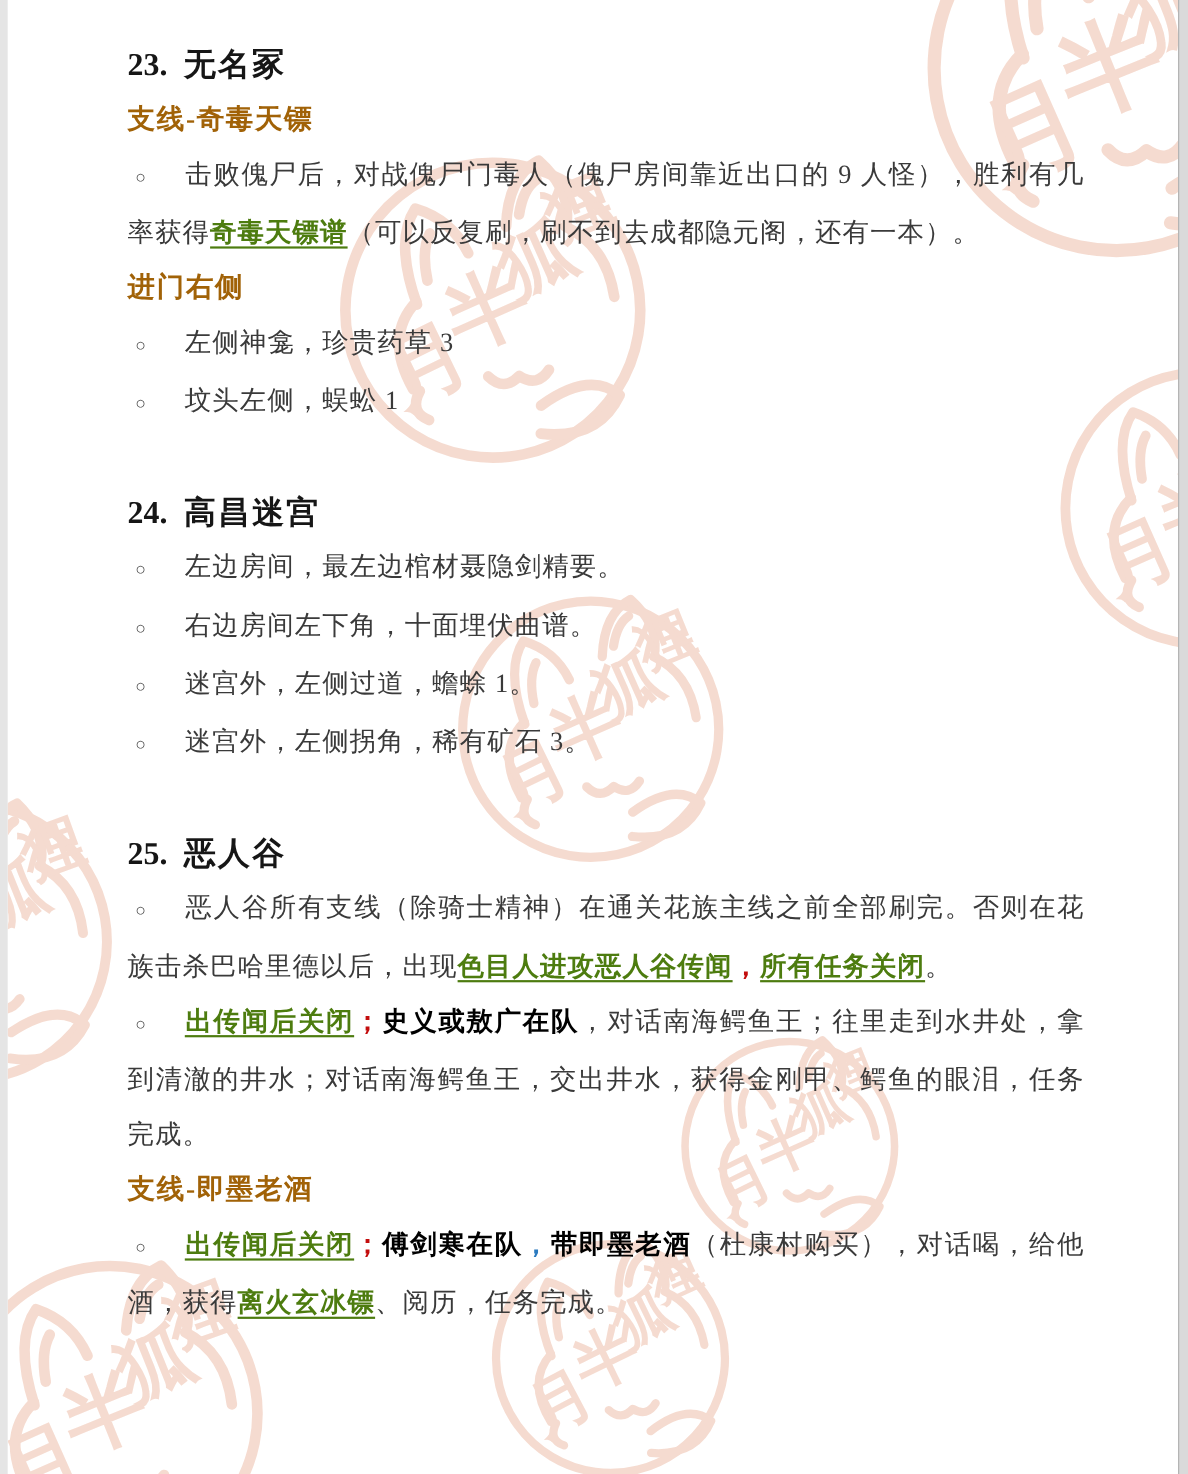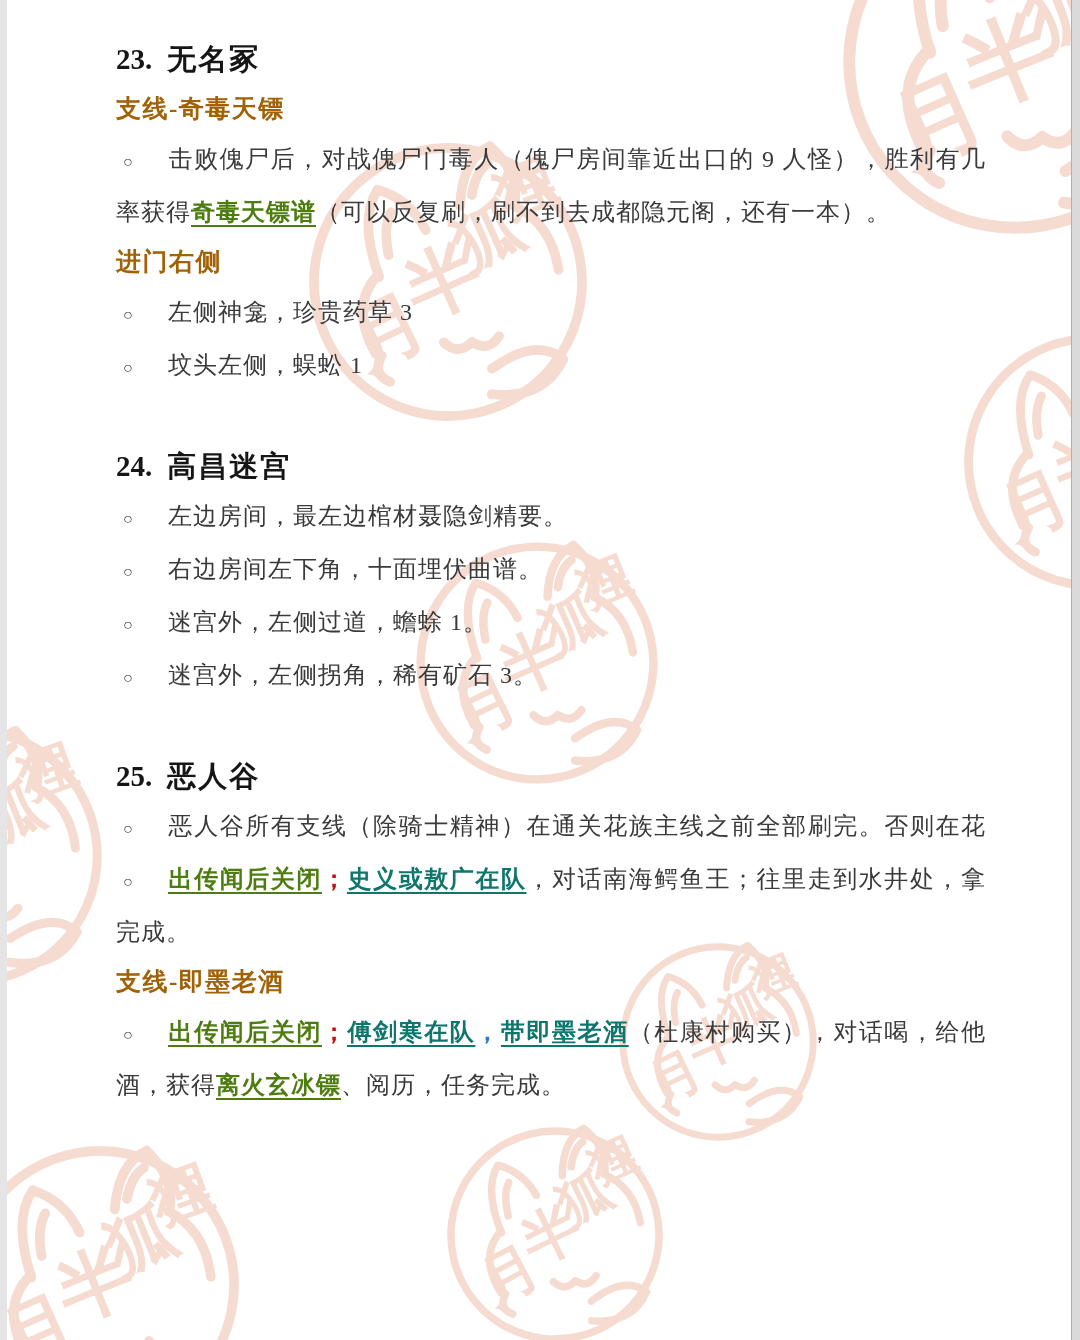--- a/index.html
+++ b/index.html
@@ -21,21 +21,21 @@
   #doc { position:relative; z-index:2; padding:34px 94px 0 116px; color:#3a3a3a; }
   .h1 { font-size:29px; font-weight:bold; color:#161616; line-height:50px; letter-spacing:2px; }
   .h1 .num { letter-spacing:0; margin-right:15px; }
   .h1-gap { margin-top:48px; }
   .h2 { font-size:25px; font-weight:bold; color:#a16207; line-height:50px; letter-spacing:1.5px; }
   .line { font-size:24px; line-height:50px; letter-spacing:1px; }
   .line.just { text-align:justify; text-align-last:justify; }
   .bullet { display:inline-block; width:52px; padding-left:7px; font-size:16px; color:#4a4a4a; }
   .r  { color:#4d7c0f; font-weight:bold; text-decoration:underline; text-underline-offset:5px; }
   .rp { color:#c30d0d; font-weight:bold; }
-  .b  { color:#0f766e; font-weight:bold; text-decoration:underline; text-underline-offset:5px; }
+  .b  { color:#000000; font-weight:bold; text-underline-offset:5px; }
   .bp { color:#2b7abf; font-weight:bold; }
 
   
   .edge-left  { position:absolute; left:0; top:0; bottom:0; width:7px; background:#e5e5e5; z-index:6; }
   .edge-right { position:absolute; right:0; top:0; bottom:0; width:9px; background:#dadada; border-left:1px solid #b0b0b0; z-index:6; }
 
   #stamp-defs { position:absolute; width:0; height:0; overflow:hidden; }
 </style>
 </head>
 <body>
@@ -98,21 +98,23 @@
       <div class="h2">进门右侧</div>
       <div class="line"><span class="bullet">○</span><span>左侧神龛，珍贵药草 3</span></div>
       <div class="line"><span class="bullet">○</span><span>坟头左侧，蜈蚣 1</span></div>
       <div class="h1 h1-gap"><span class="num">24.</span><span>高昌迷宫</span></div>
       <div class="line"><span class="bullet">○</span><span>左边房间，最左边棺材聂隐剑精要。</span></div>
       <div class="line"><span class="bullet">○</span><span>右边房间左下角，十面埋伏曲谱。</span></div>
       <div class="line"><span class="bullet">○</span><span>迷宫外，左侧过道，蟾蜍 1。</span></div>
       <div class="line"><span class="bullet">○</span><span>迷宫外，左侧拐角，稀有矿石 3。</span></div>
       <div class="h1 h1-gap"><span class="num">25.</span><span>恶人谷</span></div>
       <div class="line just"><span class="bullet">○</span><span>恶人谷所有支线（除骑士精神）在通关花族主线之前全部刷完。否则在花</span></div>
+      <div class="line"><span>族击杀巴哈里德以后，出现</span><span class="r">色目人进攻恶人谷传闻</span><span class="rp">，</span><span class="r">所有任务关闭</span><span>。</span></div>
       <div class="line just"><span class="bullet">○</span><span class="r">出传闻后关闭</span><span class="rp">；</span><span class="b">史义或敖广在队</span><span>，对话南海鳄鱼王；往里走到水井处，拿</span></div>
+      <div class="line just"><span>到清澈的井水；对话南海鳄鱼王，交出井水，获得金刚甲、鳄鱼的眼泪，任务</span></div>
       <div class="line"><span>完成。</span></div>
       <div class="h2">支线-即墨老酒</div>
       <div class="line just"><span class="bullet">○</span><span class="r">出传闻后关闭</span><span class="rp">；</span><span class="b">傅剑寒在队</span><span class="bp">，</span><span class="b">带即墨老酒</span><span>（杜康村购买），对话喝，给他</span></div>
       <div class="line"><span>酒，获得</span><span class="r">离火玄冰镖</span><span>、阅历，任务完成。</span></div>
     </div>
   <div class="edge-left"></div>
   <div class="edge-right"></div>
 </div>
 
 </body></html>

